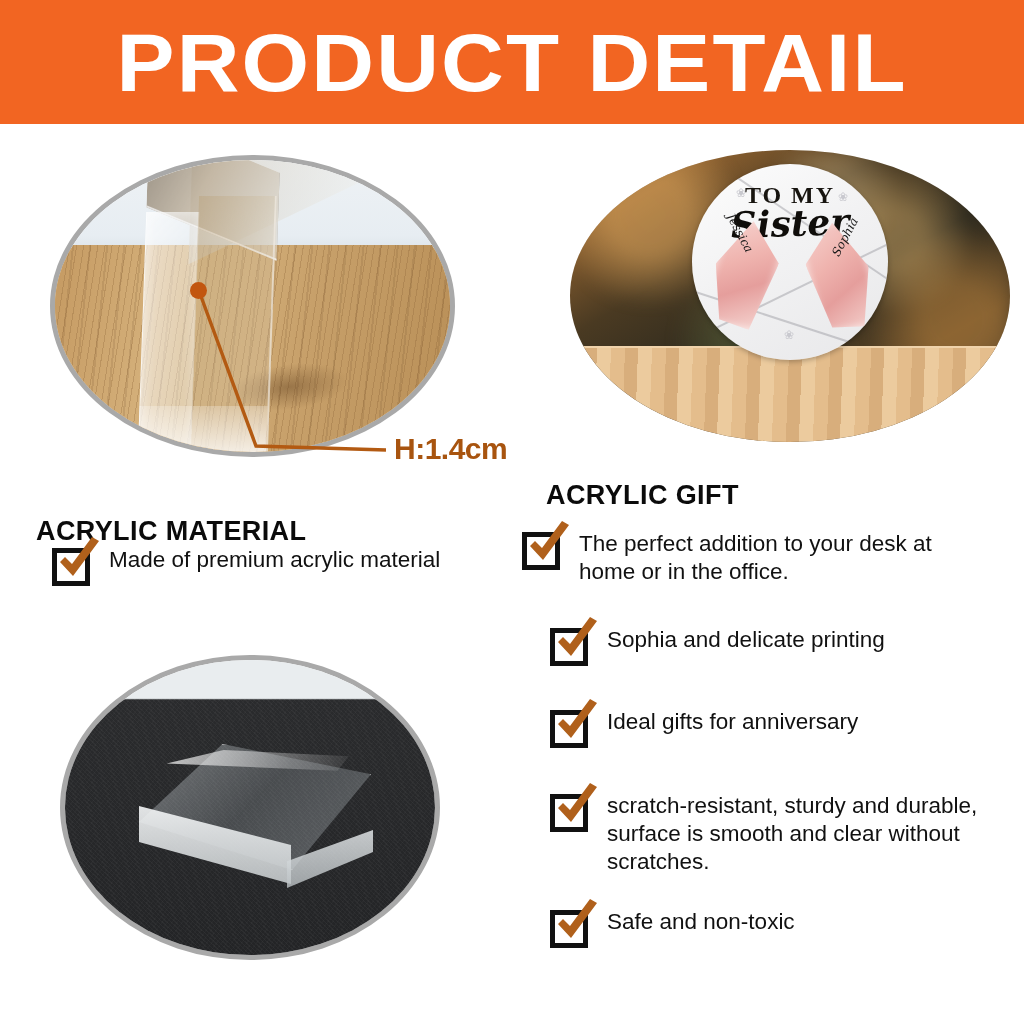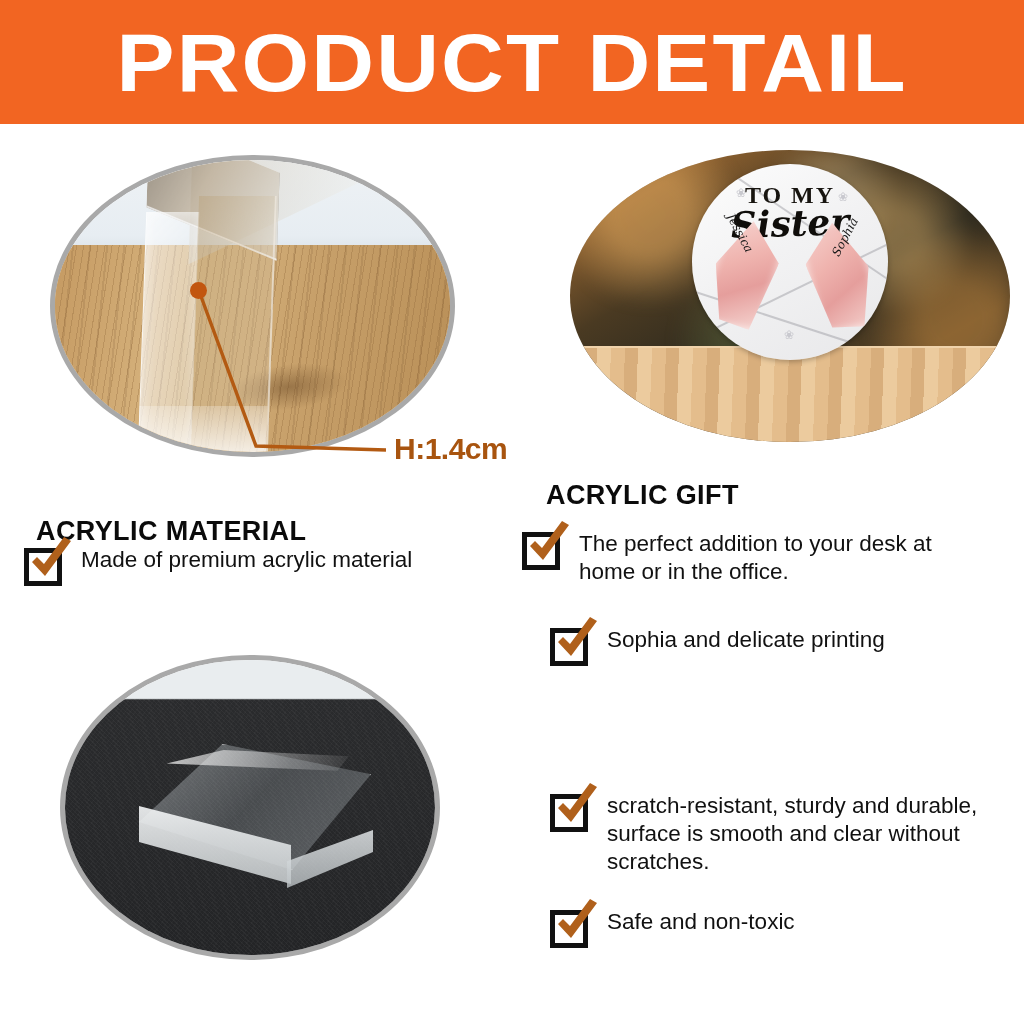--- a/index.html
+++ b/index.html
@@ -299,21 +299,21 @@
     <div class="block">
       <div class="top"></div>
       <div class="side"></div>
       <div class="side2"></div>
       <div class="gloss"></div>
     </div>
   </div>
 
   <div class="col-heading" id="heading-left">ACRYLIC MATERIAL</div>
 
-  <div class="feature" style="left:24px;top:546px;width:470px;">
+  <div class="feature" style="left:52px;top:546px;width:470px;">
     <div class="cbox">
       <svg class="tick" viewBox="0 0 54 54">
         <path d="M8 27 L21 41 L47 6 L40 2 L20 29 L13 22 Z" fill="#b0601b"></path>
       </svg>
     </div>
     <div class="ftext">Made of premium acrylic material</div>
   </div>
 
   <div class="col-heading" id="heading-right">ACRYLIC GIFT</div>
 
@@ -328,20 +328,28 @@
 
   <div class="feature" style="left:550px;top:626px;width:460px;">
     <div class="cbox">
       <svg class="tick" viewBox="0 0 54 54">
         <path d="M8 27 L21 41 L47 6 L40 2 L20 29 L13 22 Z" fill="#b0601b"></path>
       </svg>
     </div>
     <div class="ftext">Sophia and delicate printing</div>
   </div>
 
+  <div class="feature" style="left:550px;top:708px;width:460px;">
+    <div class="cbox">
+      <svg class="tick" viewBox="0 0 54 54">
+        <path d="M8 27 L21 41 L47 6 L40 2 L20 29 L13 22 Z" fill="#b0601b"></path>
+      </svg>
+    </div>
+    <div class="ftext">Ideal gifts for anniversary</div>
+  </div>
 
   <div class="feature" style="left:550px;top:792px;width:470px;">
     <div class="cbox">
       <svg class="tick" viewBox="0 0 54 54">
         <path d="M8 27 L21 41 L47 6 L40 2 L20 29 L13 22 Z" fill="#b0601b"></path>
       </svg>
     </div>
     <div class="ftext narrow">scratch-resistant, sturdy and durable, surface is smooth and clear without scratches.</div>
   </div>
 

